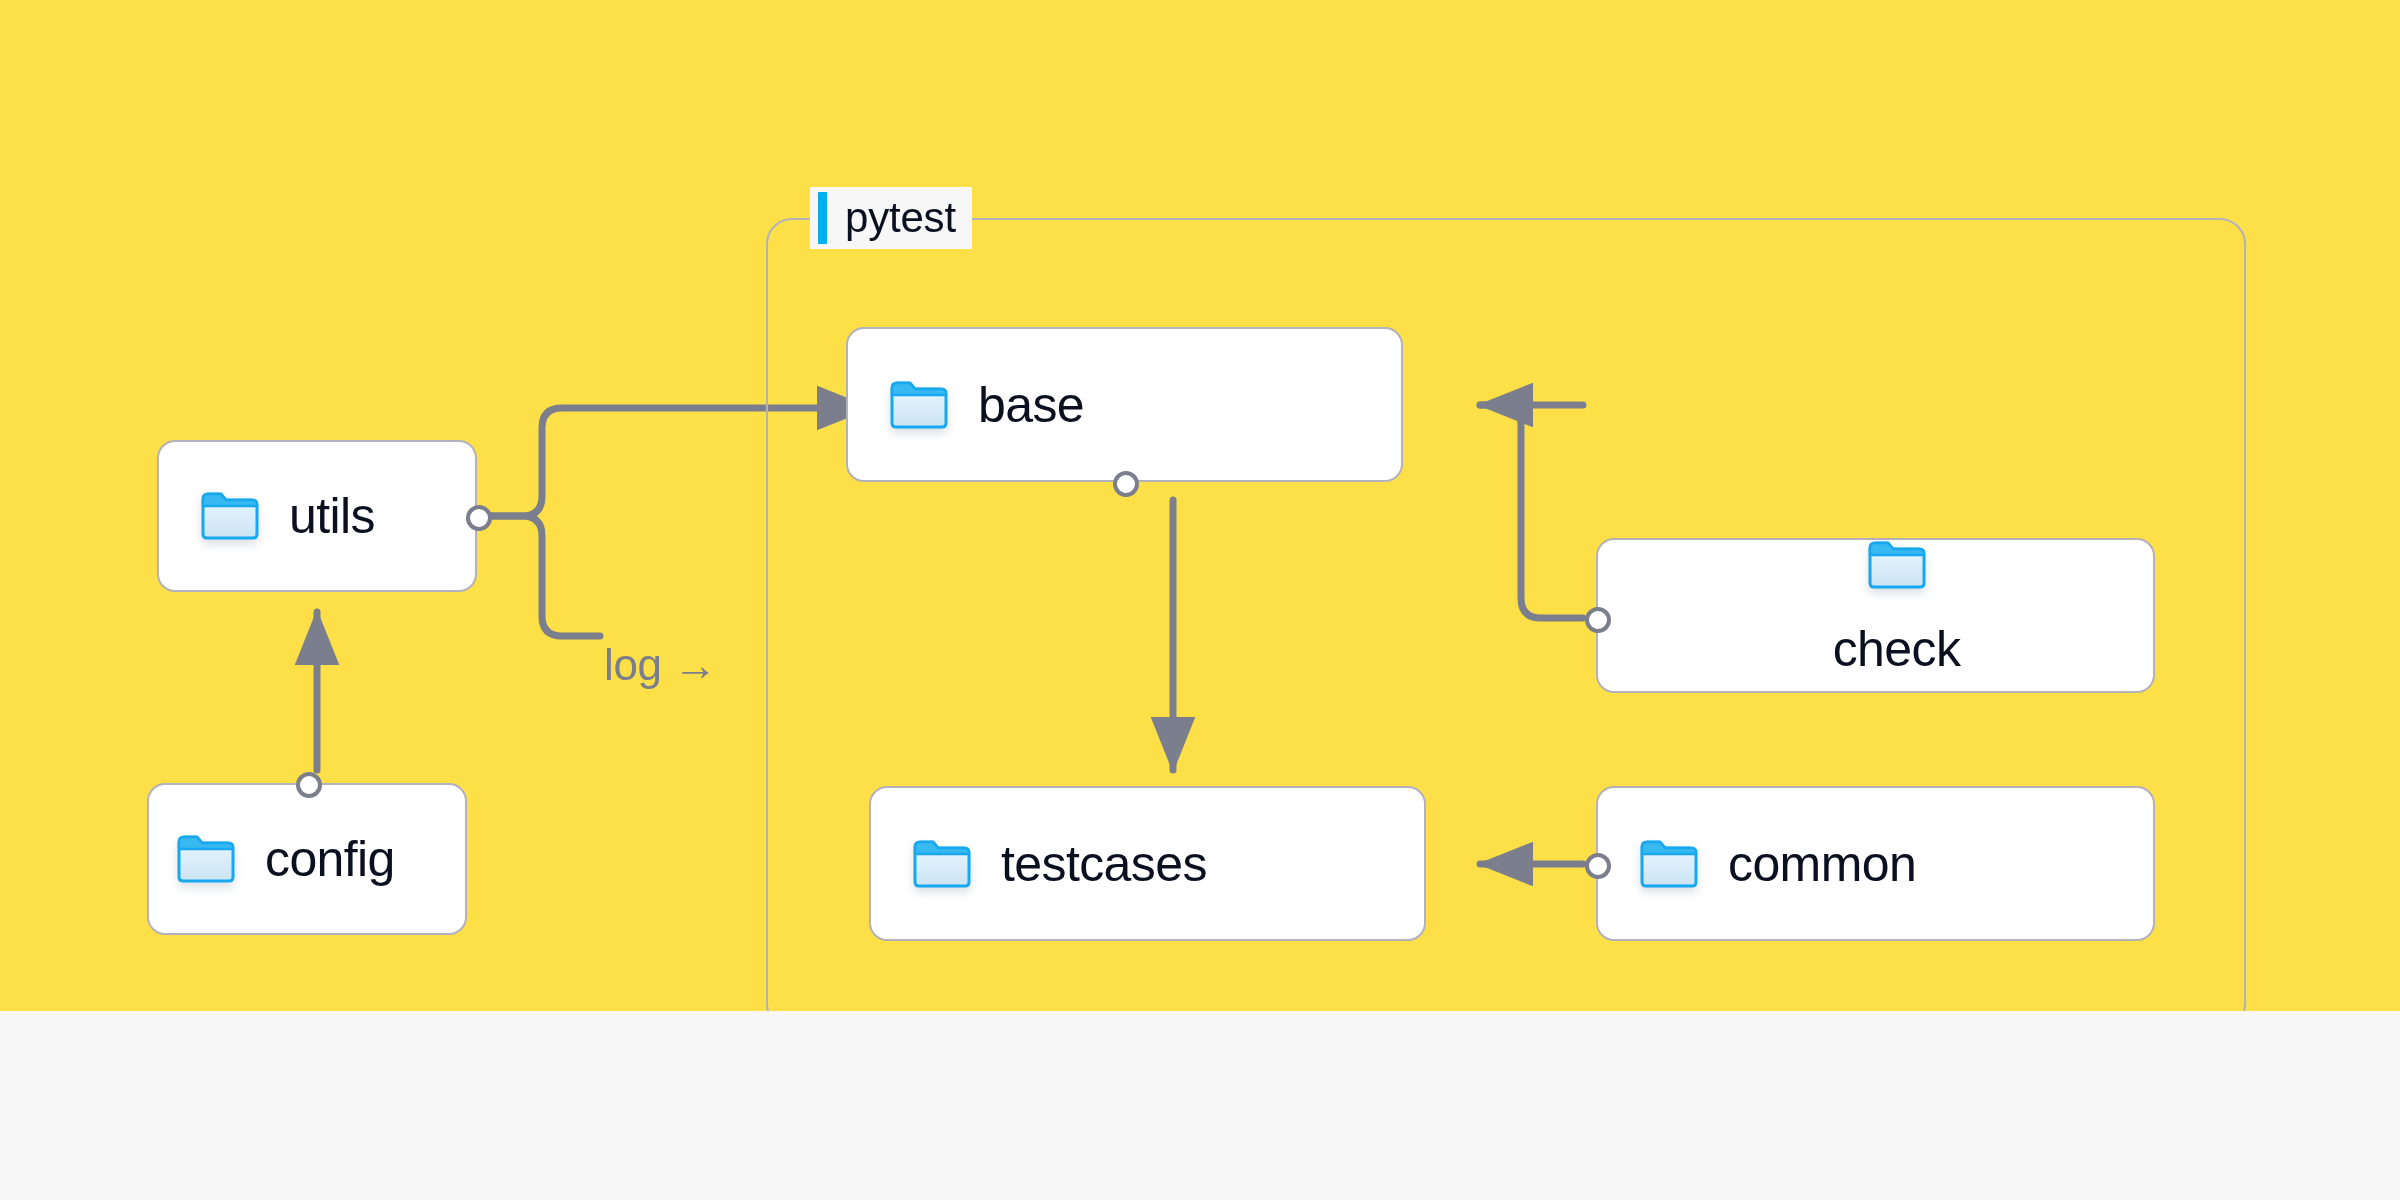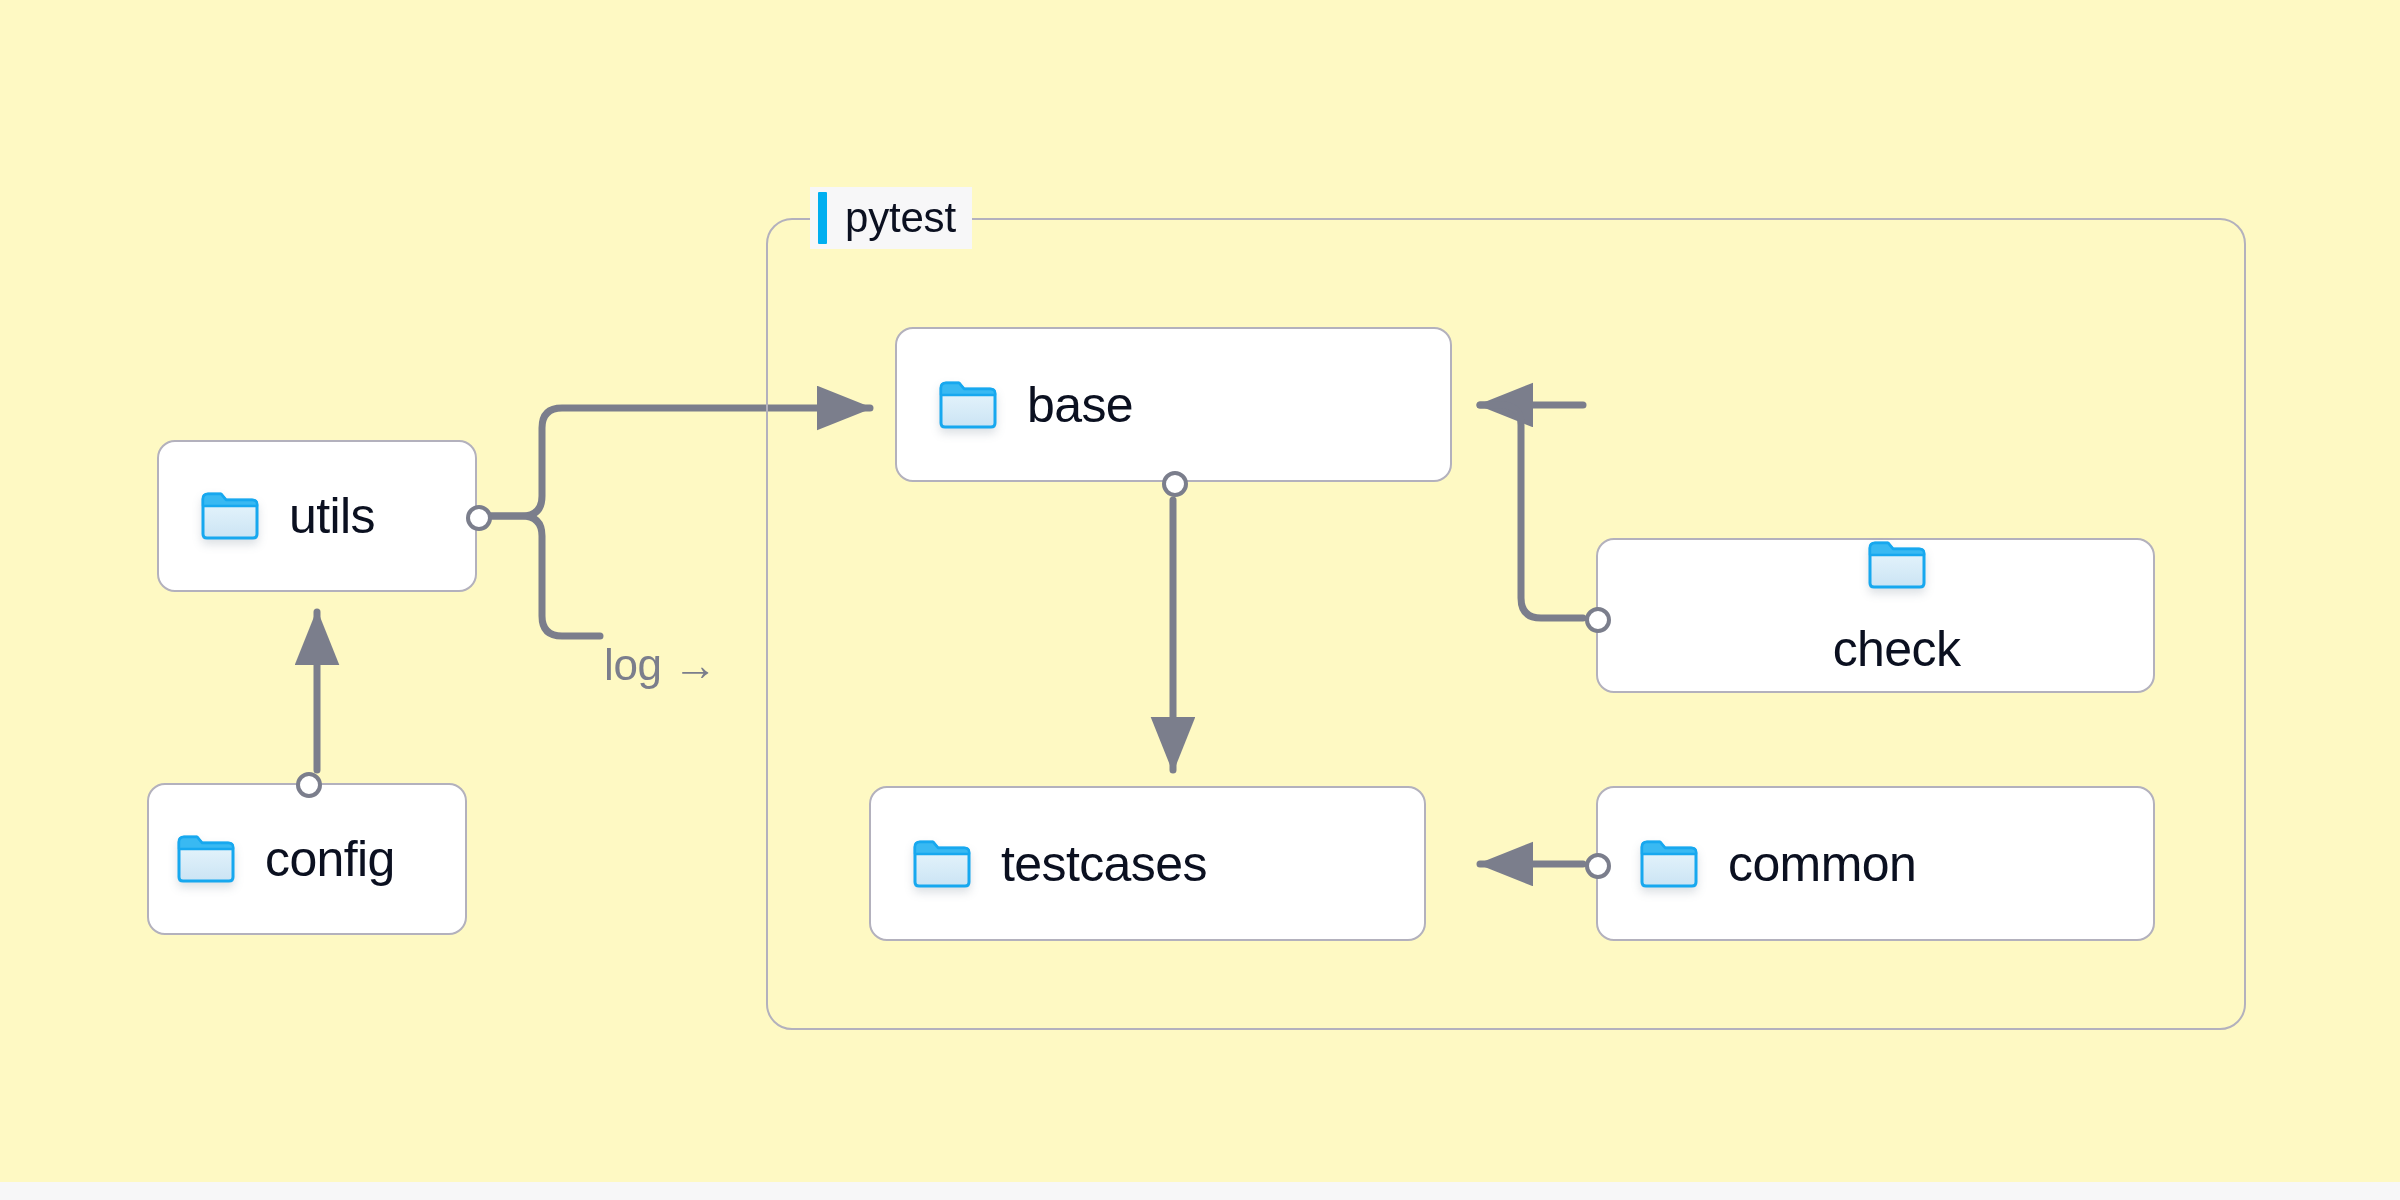--- a/index.html
+++ b/index.html
@@ -3,22 +3,22 @@
 <meta charset="utf-8">
 <style>
   html, body {
     margin: 0;
     padding: 0;
     background: #f7f7f8;
   }
   #stage {
     position: relative;
     width: 2400px;
-    height: 1182px;
-    background: #fef9c3;
+    height: 1011px;
+    background: #fde047;
     font-family: "Liberation Sans", sans-serif;
     overflow: hidden;
   }
   #edge-layer {
     position: absolute;
     left: 0;
     top: 0;
     width: 2400px;
     height: 1200px;
     pointer-events: none;
@@ -147,21 +147,21 @@
 
   <div class="node" style="left:147px; top:783px; width:320px; height:152px;padding-left:28px;">
     <svg class="folder-icon" viewBox="0 0 58 50">
       <path d="M2 8 Q2 3 7 3 L20 3 L25 9 L51 9 Q56 9 56 14 L56 43 Q56 47 52 47 L6 47 Q2 47 2 43 Z" fill="url(#folderGrad)" stroke="#17a8ef" stroke-width="3" stroke-linejoin="round"></path>
       <path d="M2 8 Q2 3 7 3 L20 3 L25 9 L51 9 Q56 9 56 13 L56 15 L2 15 Z" fill="#39b9f2" stroke="#17a8ef" stroke-width="2.4" stroke-linejoin="round"></path>
     </svg>
     <span class="label">config</span>
     <div class="port" style="left:147px; top:-13px;"></div>
   </div>
 
-  <div class="node" style="left:895px; top:327px; width:557px; height:155px;">
+  <div class="node" style="left:846px; top:327px; width:557px; height:155px;">
     <svg class="folder-icon" viewBox="0 0 58 50">
       <path d="M2 8 Q2 3 7 3 L20 3 L25 9 L51 9 Q56 9 56 14 L56 43 Q56 47 52 47 L6 47 Q2 47 2 43 Z" fill="url(#folderGrad)" stroke="#17a8ef" stroke-width="3" stroke-linejoin="round"></path>
       <path d="M2 8 Q2 3 7 3 L20 3 L25 9 L51 9 Q56 9 56 13 L56 15 L2 15 Z" fill="#39b9f2" stroke="#17a8ef" stroke-width="2.4" stroke-linejoin="round"></path>
     </svg>
     <span class="label">base</span>
     <div class="port" style="left:265px; top:142px;"></div>
   </div>
 
   <div class="node" style="left:869px; top:786px; width:557px; height:155px;">
     <svg class="folder-icon" viewBox="0 0 58 50">

